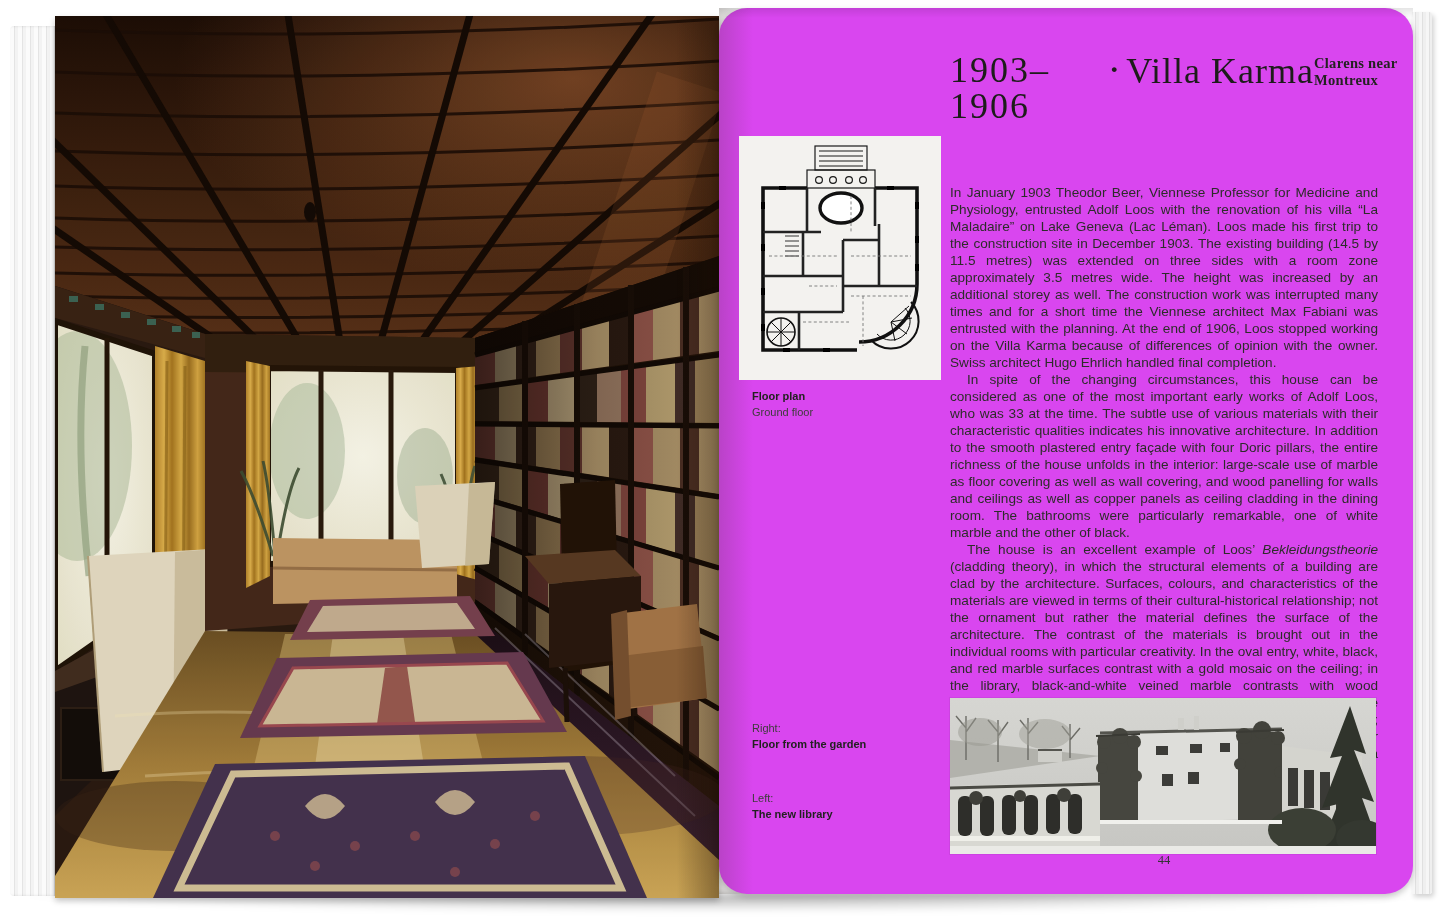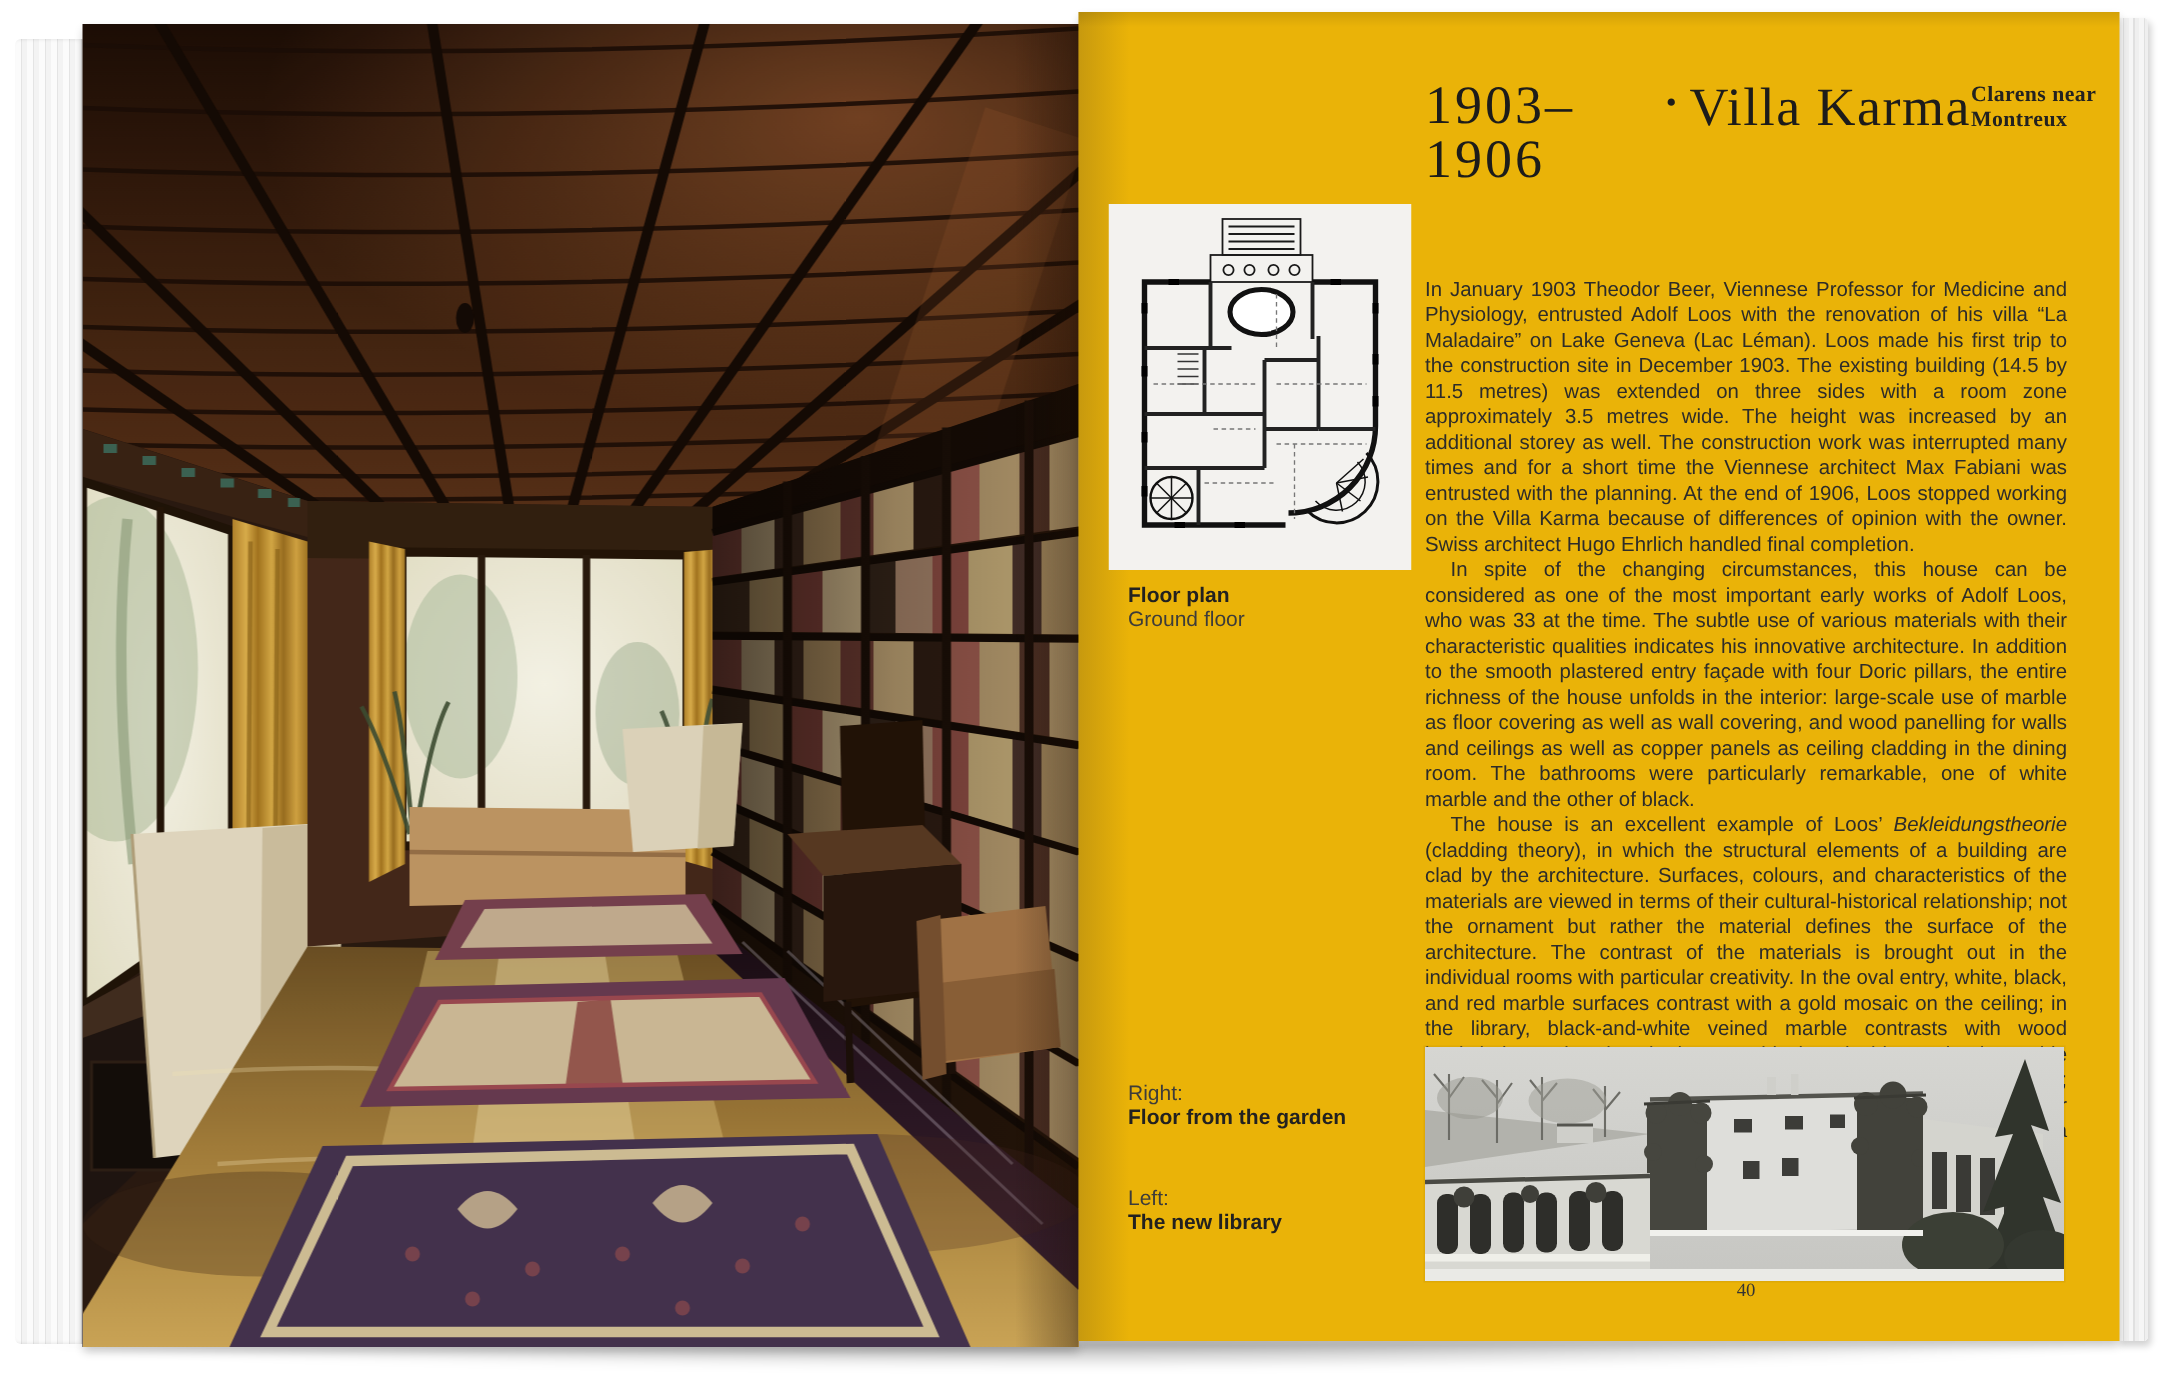--- a/index.html
+++ b/index.html
@@ -11,37 +11,37 @@
     filter:blur(3px);}
   .edges-left{position:absolute;left:10px;top:26px;width:46px;height:870px;
     background:repeating-linear-gradient(90deg,#fbfbfb 0 4px,#e4e4e4 4px 5px,#f3f3f3 5px 8px);
     border-radius:4px 0 0 4px;box-shadow:inset -2px 0 3px rgba(0,0,0,.12);}
   .edges-right{position:absolute;left:1412px;top:12px;width:20px;height:882px;
     background:repeating-linear-gradient(90deg,#f6f6f6 0 3px,#e0e0e0 3px 4px,#efefef 4px 7px);
     border-radius:0 3px 3px 0;box-shadow:2px 3px 5px rgba(0,0,0,.18);}
   .page{position:absolute;box-shadow:0 3px 6px rgba(0,0,0,.22);}
   .page-left{left:55px;top:16px;width:664px;height:882px;background:#2a1a10;}
   .page-left svg{display:block;}
-  .page-right{left:719px;top:8px;width:694px;height:886px;background:#eab308;}
+  .page-right{left:719px;top:8px;width:694px;height:886px;background:#d946ef;border-radius:28px;}
   .gutter-shade-left{position:absolute;right:0;top:0;width:42px;height:100%;
     background:linear-gradient(90deg,rgba(30,15,5,0) 0,rgba(30,15,5,.38) 100%);}
   .gutter-shade-right{position:absolute;left:0;top:0;width:34px;height:100%;
     background:linear-gradient(90deg,rgba(60,50,40,.20) 0,rgba(60,50,40,0) 100%);}
   .top-curve{position:absolute;left:0;top:0;width:100%;height:10px;
     background:linear-gradient(180deg,rgba(0,0,0,.10),rgba(0,0,0,0));}
   
   .title-block{position:absolute;left:231px;top:44px;display:flex;align-items:flex-start;
     font-family:"Liberation Serif",serif;color:#1d1c1a;}
   .years{font-size:36px;letter-spacing:2px;line-height:1;}
   .dot{font-size:30px;line-height:1;margin:2px 7px 0 7px;font-weight:bold;}
   .name-wrap{display:inline-flex;flex-direction:row;align-items:center;}
   .villa{font-size:36px;letter-spacing:1px;line-height:1;white-space:nowrap;}
   .subtitle{font-size:14.5px;font-weight:bold;margin-top:3px;letter-spacing:.3px;color:#232220;}
   .figure-plan{position:absolute;left:20px;top:128px;width:202px;height:244px;margin:0;}
-  .cap{position:absolute;left:33px;width:180px;font-size:14px;line-height:15.5px;color:#3d3c3a;}
+  .cap{position:absolute;left:33px;width:180px;font-size:11px;line-height:15.5px;color:#3d3c3a;}
   .cap .cap-bold{font-weight:bold;color:#222120;}
   .cap-plan{top:381px;}
   .cap-right{top:688px;margin-top:25px;}
   .cap-left{top:783px;}
   .body{position:absolute;left:231px;top:136px;width:428px;font-size:13.6px;line-height:17px;
     text-align:justify;color:#2d2c2a;margin-top:40px;}
   .body p{margin:0;}
   .body p.indent{text-indent:17px;}
   .body i{}
   .figure-bw{position:absolute;left:231px;top:690px;width:426px;height:156px;margin:0;
@@ -556,16 +556,16 @@
             <ellipse cx="352" cy="132" rx="34" ry="22" fill="#3b3f35"></ellipse>
             <ellipse cx="412" cy="140" rx="26" ry="18" fill="#343830"></ellipse>
           </g>
 
           <rect x="0" y="148" width="426" height="8" fill="#eaeae6"></rect>
           <rect x="150" y="122" width="182" height="4" fill="#f0f0ec"></rect>
         </g>
       </svg>
     </figure>
 
-    <div class="pageno">40</div>
+    <div class="pageno">44</div>
   </div>
 
 </div>
 
 </body></html>

